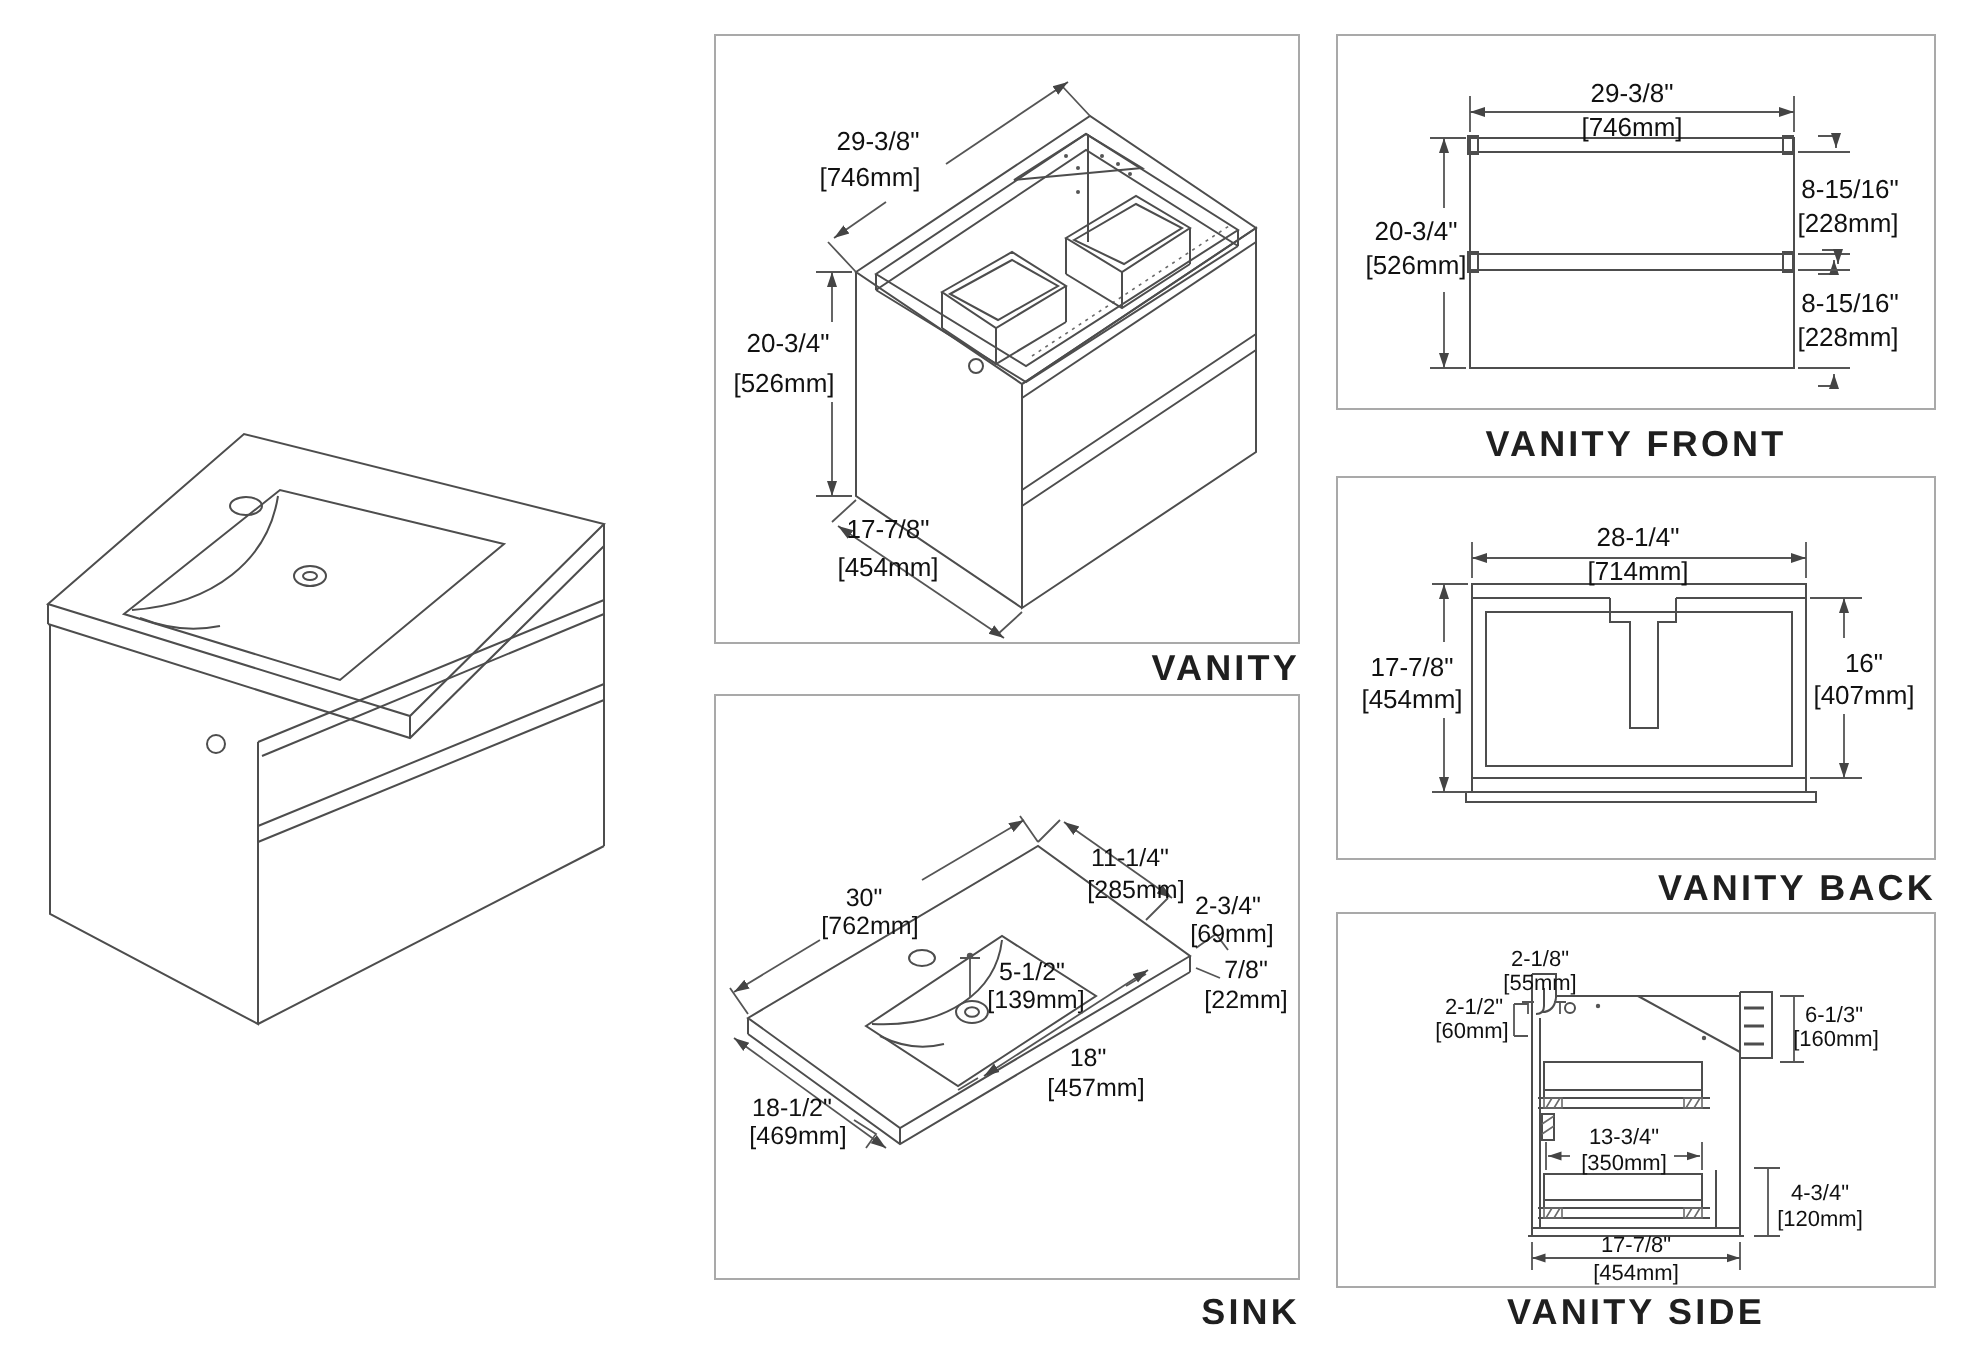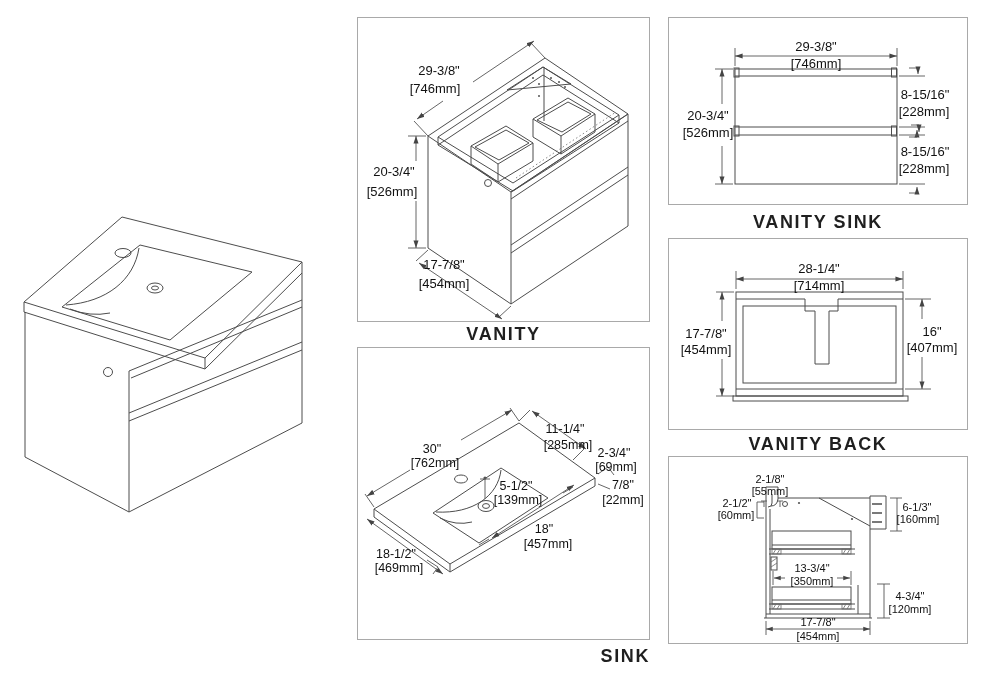--- a/index.html
+++ b/index.html
@@ -112,21 +112,21 @@
         <path class="dm" marker-end="url(#arB)" d="M58,183 L58,230"></path>
         <text class="dim13" text-anchor="middle" x="36" y="158">20-3/4"</text>
         <text class="dim13" text-anchor="middle" x="34" y="178">[526mm]</text>
         <path class="dm" d="M70,232 L58,243 M153,288 L141,299"></path>
         <path class="dm" marker-start="url(#arB)" marker-end="url(#arB)" d="M61,245 L144,301"></path>
         <text class="dim13" text-anchor="middle" x="86" y="251">17-7/8"</text>
         <text class="dim13" text-anchor="middle" x="86" y="270">[454mm]</text>
       </g>
     </svg>
   </figure>
-  <div class="caption" style="left:357px;top:324px;width:293px;">VANITY</div>
+  <div class="caption" style="left:357px;top:324px;width:293px;text-align:right;">VANITY</div>
 
   <figure class="panel" style="left:668px;top:17px;width:300px;height:188px;">
     <svg width="298" height="186" viewBox="0 0 298 186">
       <defs>
         <marker id="arC" viewBox="0 0 8 6" refX="7.5" refY="3" markerWidth="9" markerHeight="7" orient="auto-start-reverse">
           <path d="M0,0.5 L7.5,3 L0,5.5 Z" fill="#444"></path>
         </marker>
       </defs>
       <g>
         <rect class="ln" x="66" y="51" width="162" height="115"></rect>
@@ -153,21 +153,21 @@
         <text class="dim13" text-anchor="middle" x="256" y="81">8-15/16"</text>
         <text class="dim13" text-anchor="middle" x="255" y="98">[228mm]</text>
         <path class="dm" d="M230,117 L256,117 M230,166 L256,166"></path>
         <path class="dm" marker-end="url(#arC)" d="M242,107 L250,107 L250,114"></path>
         <path class="dm" marker-end="url(#arC)" d="M240,175 L248,175 L248,169"></path>
         <text class="dim13" text-anchor="middle" x="256" y="138">8-15/16"</text>
         <text class="dim13" text-anchor="middle" x="255" y="155">[228mm]</text>
       </g>
     </svg>
   </figure>
-  <div class="caption" style="left:668px;top:212px;width:300px;">VANITY SINK</div>
+  <div class="caption" style="left:668px;top:212px;width:300px;">VANITY FRONT</div>
 
   <figure class="panel" style="left:668px;top:238px;width:300px;height:192px;">
     <svg width="298" height="190" viewBox="0 0 298 190">
       <defs>
         <marker id="arD" viewBox="0 0 8 6" refX="7.5" refY="3" markerWidth="9" markerHeight="7" orient="auto-start-reverse">
           <path d="M0,0.5 L7.5,3 L0,5.5 Z" fill="#444"></path>
         </marker>
       </defs>
       <g>
         <rect class="ln" x="67" y="53" width="167" height="104"></rect>
@@ -188,21 +188,21 @@
         <text class="dim13" text-anchor="middle" x="37" y="99">17-7/8"</text>
         <text class="dim13" text-anchor="middle" x="37" y="115">[454mm]</text>
         <path class="dm" d="M236,60 L262,60 M236,150 L262,150"></path>
         <path class="dm" marker-end="url(#arD)" d="M253,80 L253,60"></path>
         <path class="dm" marker-end="url(#arD)" d="M253,118 L253,150"></path>
         <text class="dim13" text-anchor="middle" x="263" y="97">16"</text>
         <text class="dim13" text-anchor="middle" x="263" y="113">[407mm]</text>
       </g>
     </svg>
   </figure>
-  <div class="caption" style="left:668px;top:434px;width:300px;">VANITY BACK</div>
+  <div class="caption" style="left:668px;top:434px;width:300px;text-align:right;">VANITY BACK</div>
 
   <figure class="panel" style="left:357px;top:347px;width:293px;height:293px;">
     <svg width="291" height="291" viewBox="0 0 291 291">
       <defs>
         <marker id="arE" viewBox="0 0 8 6" refX="7.5" refY="3" markerWidth="9" markerHeight="7" orient="auto-start-reverse">
           <path d="M0,0.5 L7.5,3 L0,5.5 Z" fill="#444"></path>
         </marker>
       </defs>
       <g>
         <path class="ln" d="M16,161 L161,75 L237,130 L92,216 Z"></path>
@@ -305,14 +305,15 @@
         <path class="dm" d="M215,127 L215,161 M208,127 L221,127 M208,161 L221,161"></path>
         <text class="dim11" text-anchor="middle" x="241" y="143">4-3/4"</text>
         <text class="dim11" text-anchor="middle" x="241" y="156">[120mm]</text>
         <path class="dm" d="M97,164 L97,178 M201,164 L201,178"></path>
         <path class="dm" marker-start="url(#arF)" marker-end="url(#arF)" d="M97,172 L201,172"></path>
         <text class="dim11" text-anchor="middle" x="149" y="169">17-7/8"</text>
         <text class="dim11" text-anchor="middle" x="149" y="183">[454mm]</text>
       </g>
     </svg>
   </figure>
+  <div class="caption" style="left:668px;top:646px;width:300px;">VANITY SIDE</div>
 
 </div>
 
 </body></html>

